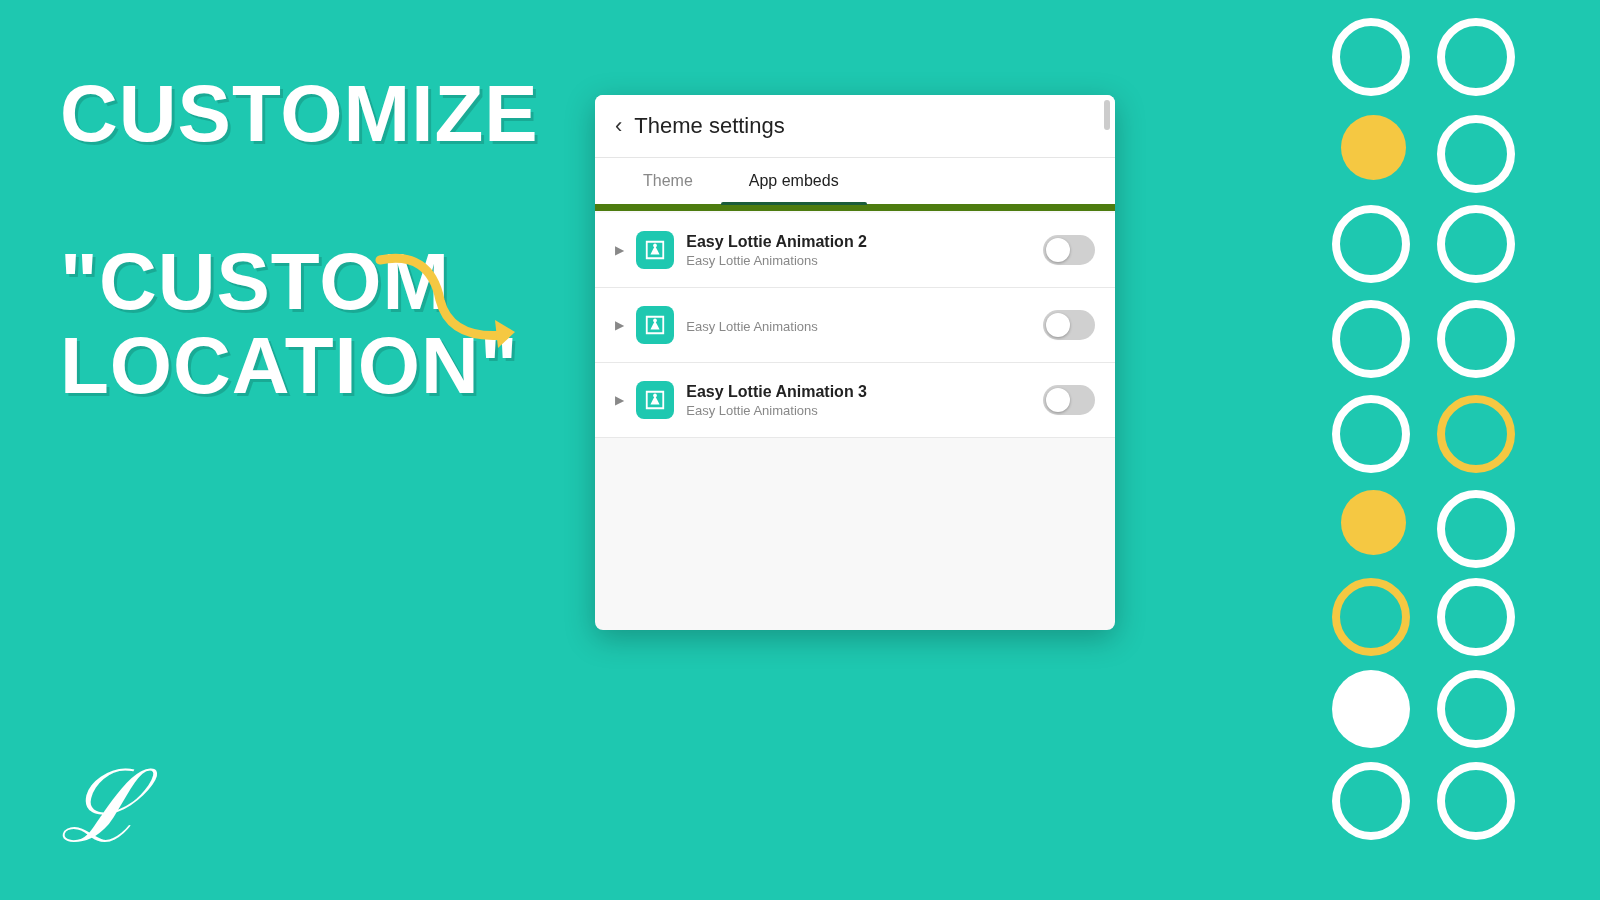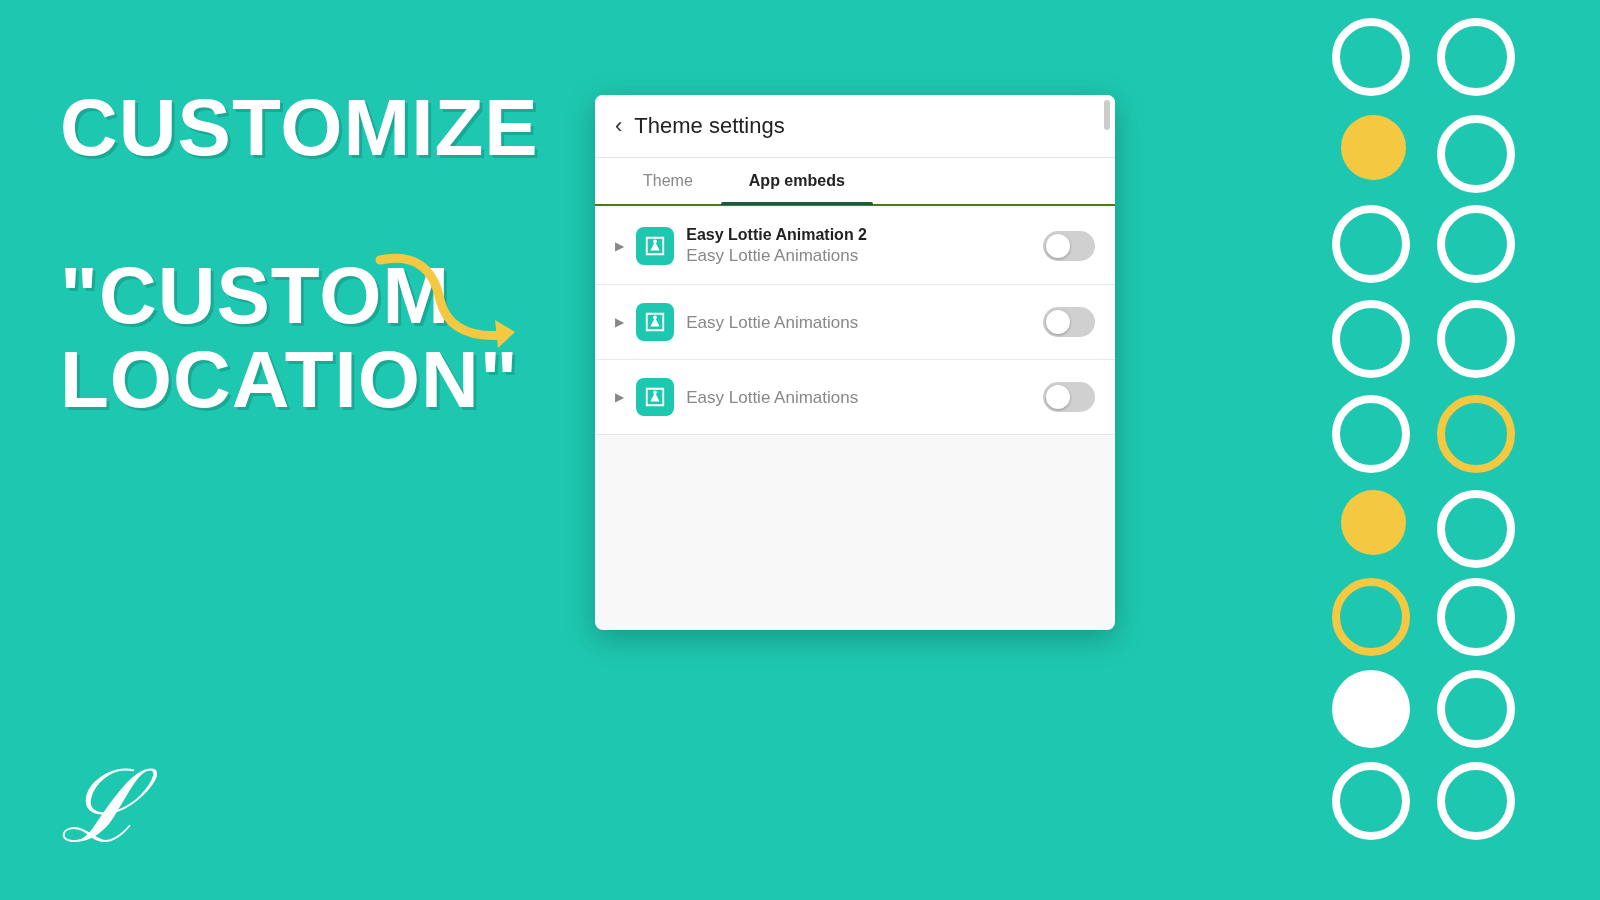--- a/index.html
+++ b/index.html
@@ -10,21 +10,21 @@
       background-color: #1ec8b0;
       font-family: Arial, sans-serif;
       overflow: hidden;
       position: relative;
     }
 
     
     .left-text {
       position: absolute;
       left: 60px;
-      top: 86px;
+      top: 72px;
       width: 460px;
     }
 
     .main-heading {
       font-size: 80px;
       font-weight: 900;
       color: white;
       line-height: 1.05;
       text-transform: uppercase;
       font-family: Arial Black, Arial, sans-serif;
@@ -97,36 +97,36 @@
     .header-title {
       font-size: 22px;
       font-weight: 400;
       color: #222;
     }
 
     
     .tabs {
       display: flex;
       background: white;
-      border-bottom: 2px solid #4d7c0f;
+      border-bottom: 7px solid #4d7c0f;
       padding: 0 20px;
     }
 
     .tab {
       padding: 14px 28px;
       font-size: 16px;
       cursor: pointer;
       color: #888;
       position: relative;
       font-weight: 400;
     }
 
     .tab.active {
       color: #222;
-      font-weight: 700;
+      font-weight: 400;
     }
 
     .tab.active::after {
       content: '';
       position: absolute;
       bottom: -1px;
       left: 0;
       right: 0;
       height: 3px;
       background: #1a5c3a;
@@ -174,21 +174,21 @@
       flex: 1;
     }
 
     .embed-name {
       font-size: 16px;
       font-weight: 700;
       color: #222;
     }
 
     .embed-subtitle {
-      font-size: 17px;
+      font-size: 13px;
       color: #888;
       margin-top: 2px;
     }
 
     
     .toggle {
       width: 52px;
       height: 30px;
       background: #d0d0d0;
       border-radius: 15px;
@@ -282,20 +282,21 @@
     <div class="embed-item">
       <span class="expand-arrow">▶</span>
       <div class="app-icon">
         <svg viewBox="0 0 24 24" xmlns="http://www.w3.org/2000/svg">
           <path d="M3 3 L21 3 L21 21 L3 21 Z" fill="none" stroke="white" stroke-width="2"></path>
           <path d="M7 17 L12 7 L17 17" fill="white"></path>
           <circle cx="12" cy="7" r="2" fill="white"></circle>
         </svg>
       </div>
       <div class="embed-info">
+        <div class="embed-name">Easy Lottie Animation 3</div>
         <div class="embed-subtitle">Easy Lottie Animations</div>
       </div>
       <div class="toggle"></div>
     </div>
 
   </div>
 </div>
 
 <div id="circles-container">
     <div style="position: absolute; width: 78px; height: 78px; border-radius: 50%; top: 18px; right: 190px; background: transparent; border: 8px solid rgb(255, 255, 255);"></div>

